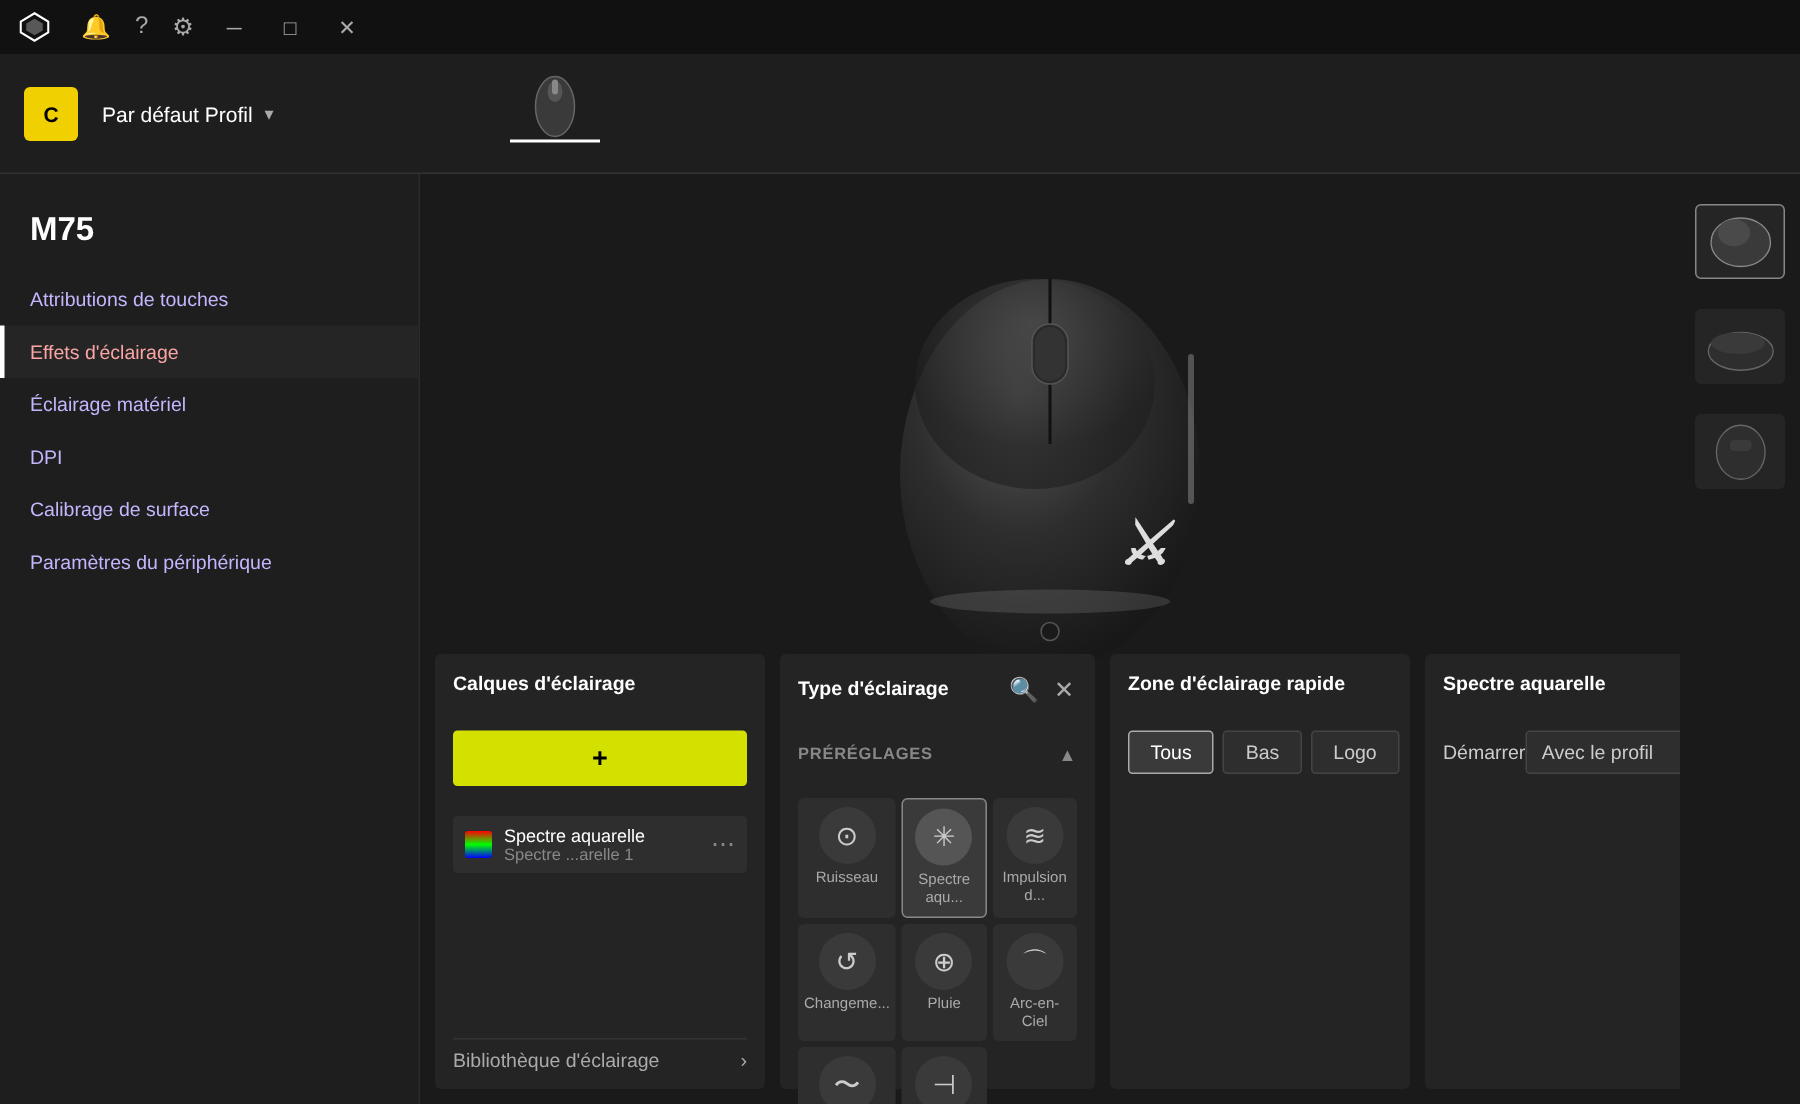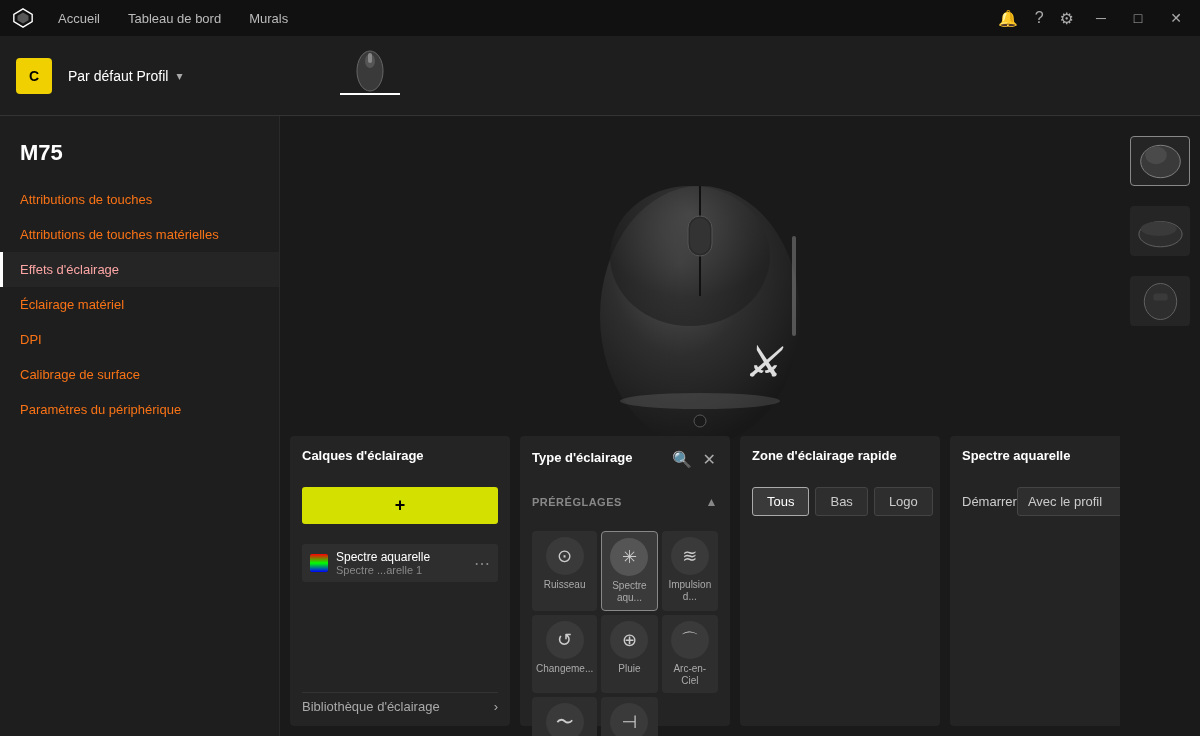--- a/index.html
+++ b/index.html
@@ -108,21 +108,21 @@
       flex-shrink: 0;
     }
     .device-title {
       color: #fff;
       font-size: 22px;
       font-weight: 600;
       padding: 8px 20px 16px;
     }
     .sidebar-item {
       padding: 10px 20px;
-      color: #f97316;
+      color: #c4b5fd;
       cursor: pointer;
       font-size: 13px;
     }
     .sidebar-item.active {
       color: #fca5a5;
       border-left: 3px solid #fff;
       padding-left: 17px;
       background: #252525;
     }
 
@@ -394,25 +394,20 @@
 </head>
 <body>
 
 <div class="titlebar">
   <div class="titlebar-logo">
     <svg viewBox="0 0 24 24" fill="white">
       <polygon points="12,2 22,8 22,16 12,22 2,16 2,8" fill="none" stroke="white" stroke-width="1.5"></polygon>
       <polygon points="12,6 18,9.5 18,14.5 12,18 6,14.5 6,9.5" fill="white" opacity="0.3"></polygon>
     </svg>
   </div>
-  <div class="titlebar-nav">
-    <span class="titlebar-nav-item">Accueil</span>
-    <span class="titlebar-nav-item">Tableau de bord</span>
-    <span class="titlebar-nav-item">Murals</span>
-  </div>
   <div class="titlebar-controls">
     <span class="titlebar-icon">🔔</span>
     <span class="titlebar-icon">?</span>
     <span class="titlebar-icon">⚙</span>
     <span class="win-btn">─</span>
     <span class="win-btn">□</span>
     <span class="win-btn">✕</span>
   </div>
 </div>
 
@@ -433,21 +428,20 @@
     </div>
     <div style="width:60px; height:2px; background:#fff;"></div>
   </div>
 </div>
 
 <div class="main">
 
   <div class="sidebar">
     <div class="device-title">M75</div>
     <div class="sidebar-item">Attributions de touches</div>
-    <div class="sidebar-item">Attributions de touches matérielles</div>
     <div class="sidebar-item active">Effets d'éclairage</div>
     <div class="sidebar-item">Éclairage matériel</div>
     <div class="sidebar-item">DPI</div>
     <div class="sidebar-item">Calibrage de surface</div>
     <div class="sidebar-item">Paramètres du périphérique</div>
   </div>
 
   <div class="center">
 
     <div class="mouse-area">

